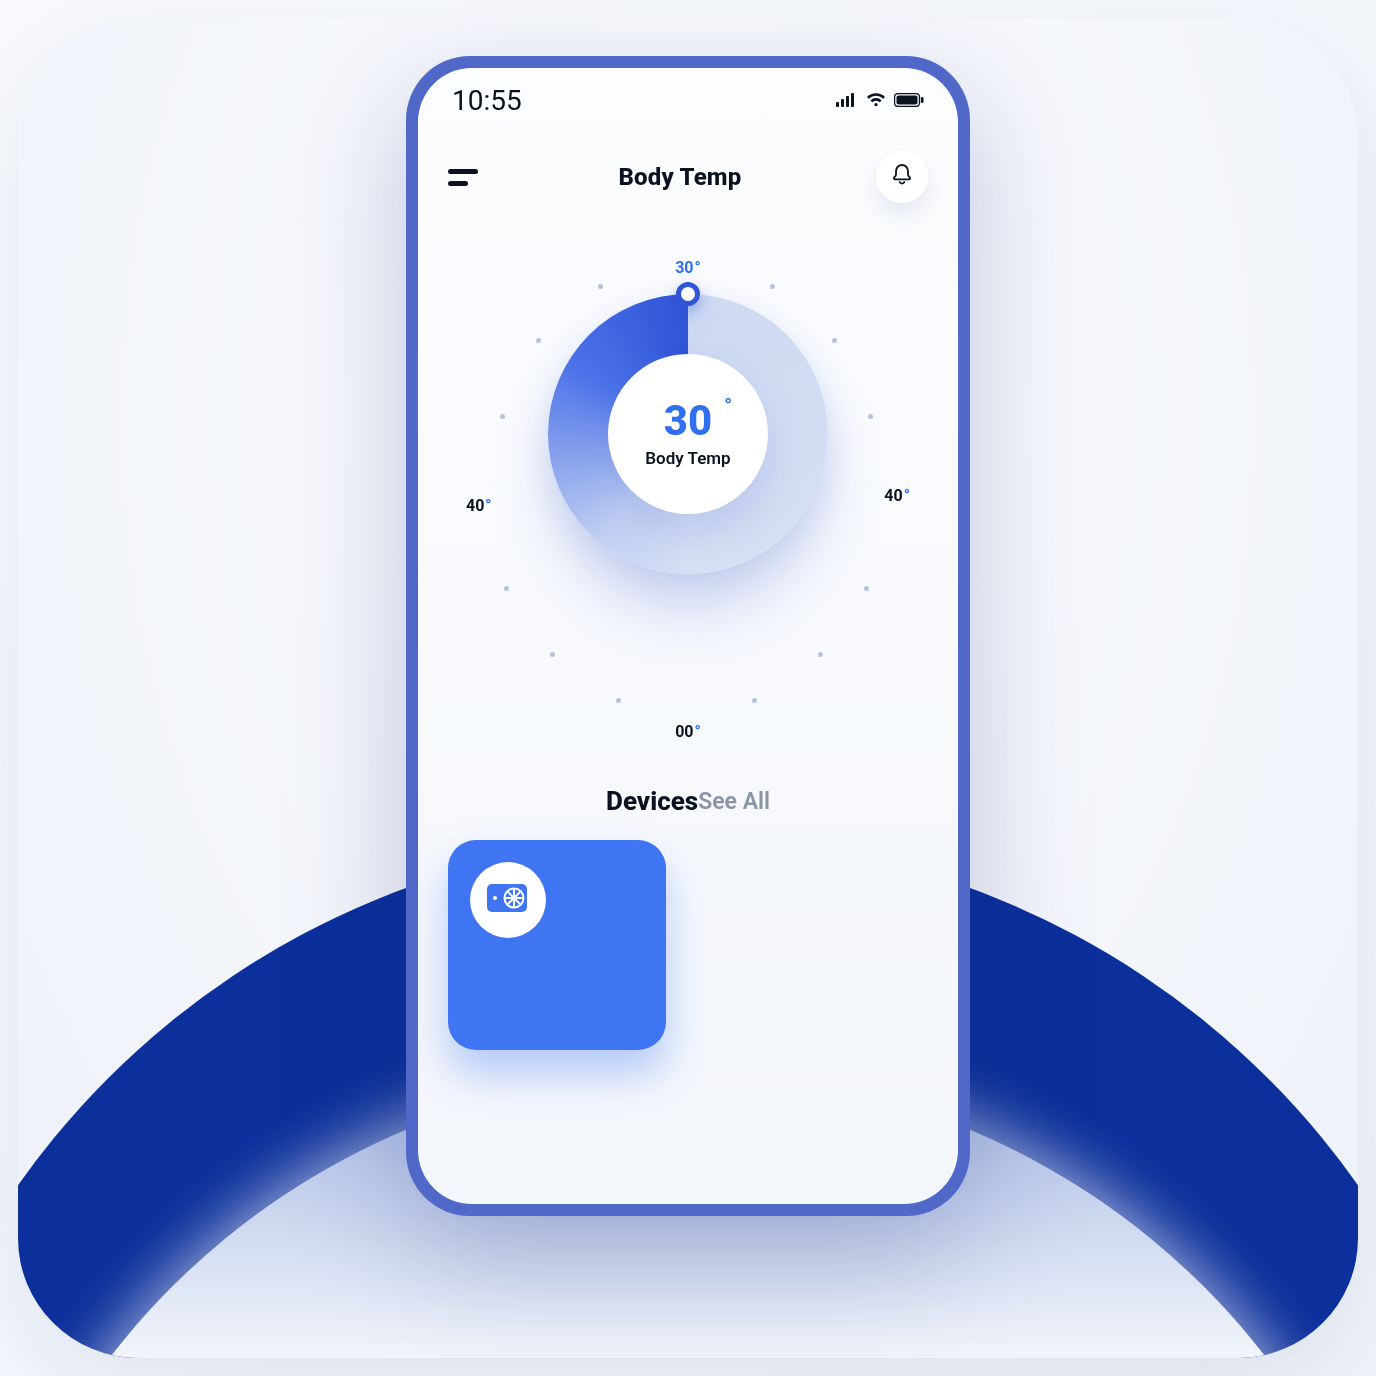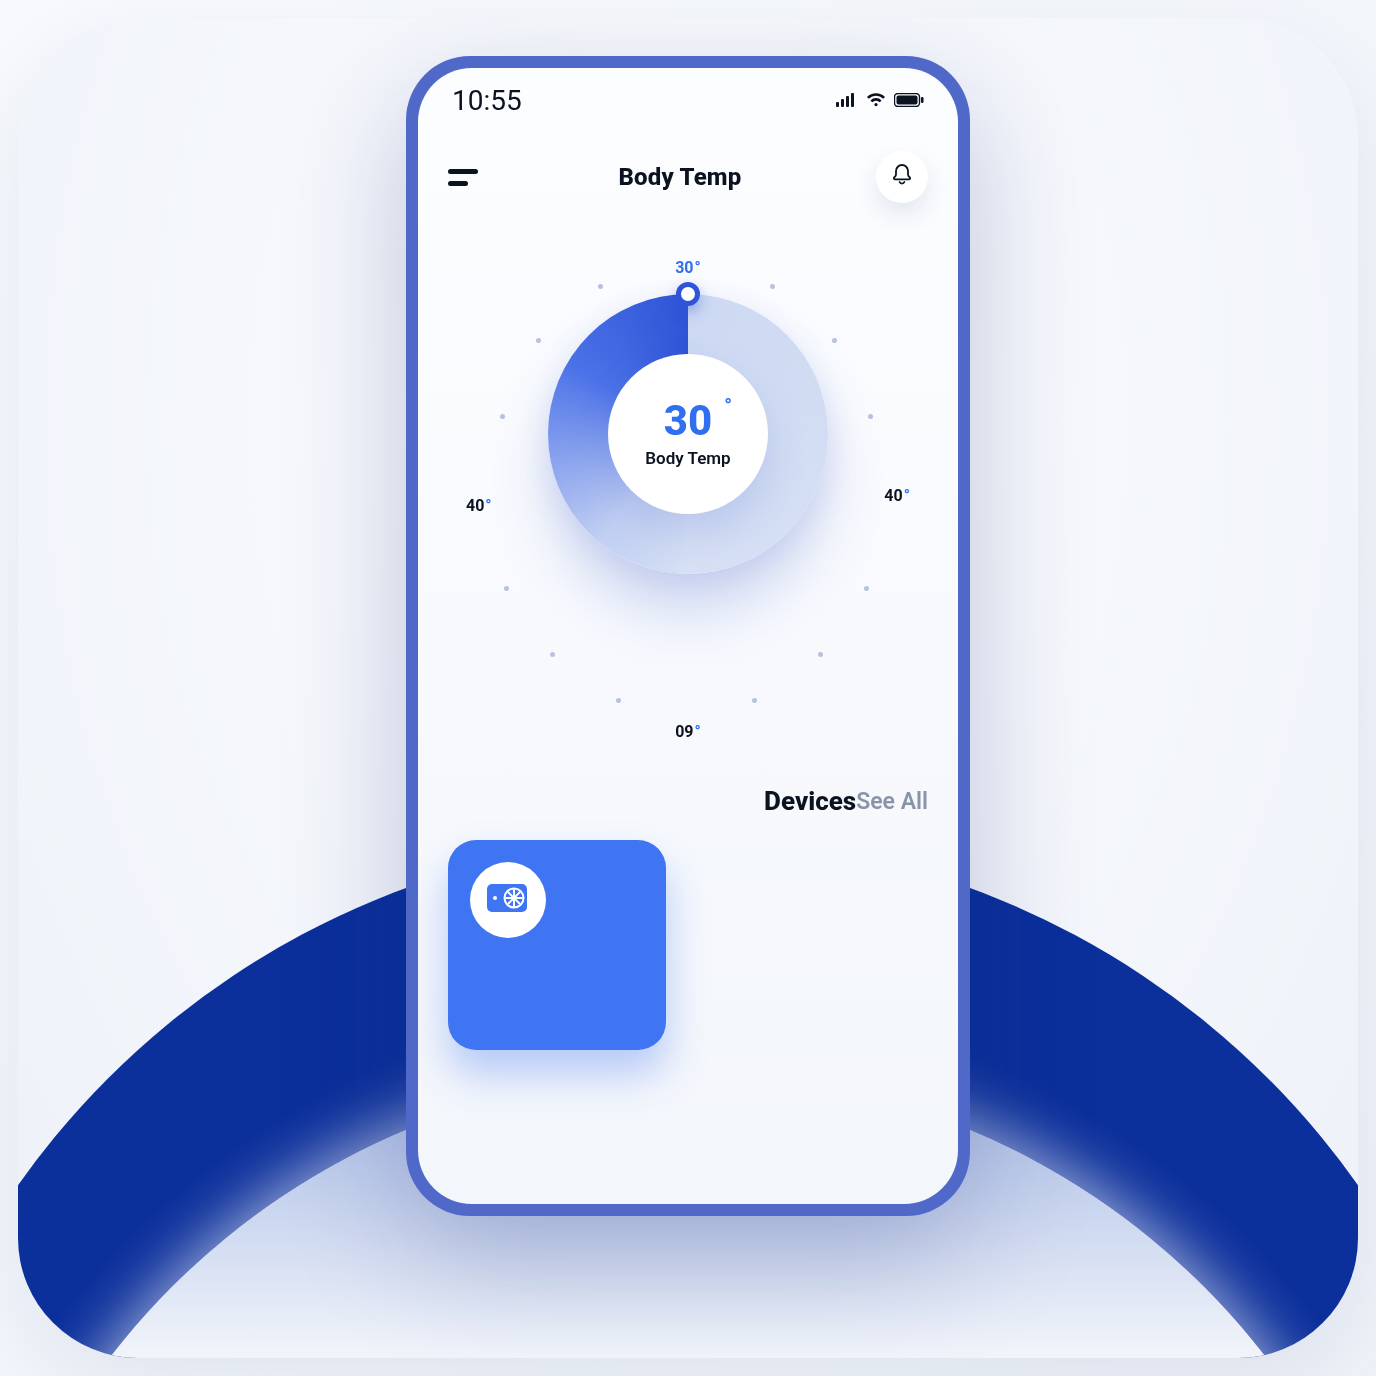--- a/index.html
+++ b/index.html
@@ -143,21 +143,21 @@
   .dot {
     position:absolute; width:5px; height:5px; border-radius:50%; background:#b6c2de;
   }
 
   
   .devices {
     position:absolute; left:0; top:718px; right:0;
     padding: 0 30px;
   }
   .devices-head {
-    display:flex; align-items:center; justify-content:flex-end;
+    display:flex; align-items:center; justify-content:center;
     margin-bottom: 24px;
   }
   .devices-title { font-size:26px; font-weight:800; color:#0b1220; }
   .see-all { font-size:23px; font-weight:600; color:#8a94a8; cursor:pointer; }
 
   .device-card {
     width:218px; height:210px; border-radius:28px;
     background:#3f74f2; padding:22px;
     box-shadow: 0 24px 40px rgba(63,116,242,.35);
   }
@@ -229,21 +229,21 @@
         </div>
         <div class="tick-label tick-left">
           <span>40</span>
             <span class="dg">°</span>
         </div>
         <div class="tick-label tick-right">
           <span>40</span>
             <span class="dg">°</span>
         </div>
         <div class="tick-label tick-bottom">
-          <span>09</span>
+          <span>00</span>
             <span class="dg">°</span>
         </div>
 
         <div class="dot" style="left:180px; top:46px;"></div>
         <div class="dot" style="left:352px; top:46px;"></div>
         <div class="dot" style="left:118px; top:100px;"></div>
         <div class="dot" style="left:414px; top:100px;"></div>
         <div class="dot" style="left:82px;  top:176px;"></div>
         <div class="dot" style="left:450px; top:176px;"></div>
         <div class="dot" style="left:86px;  top:348px;"></div>

